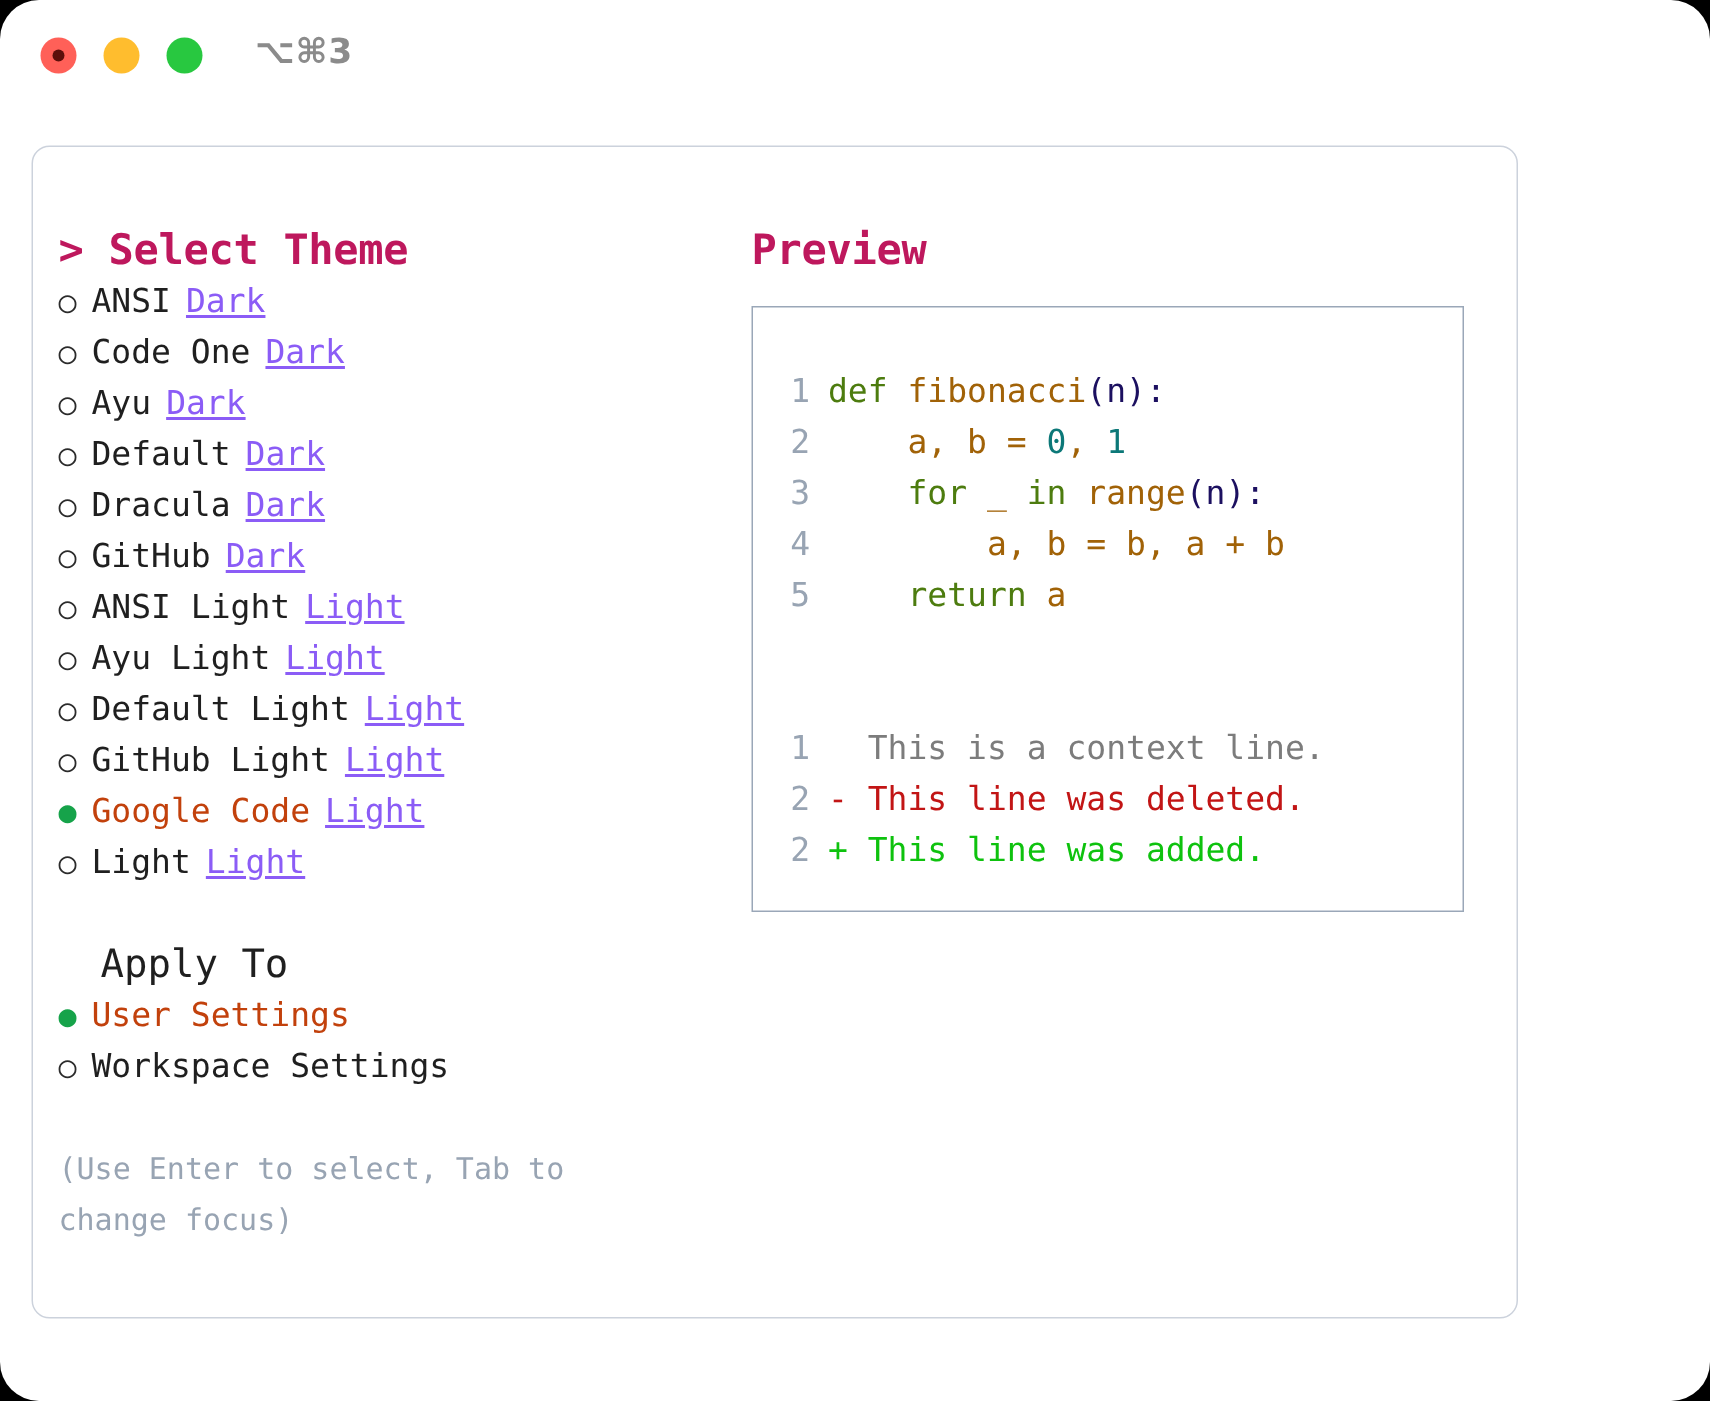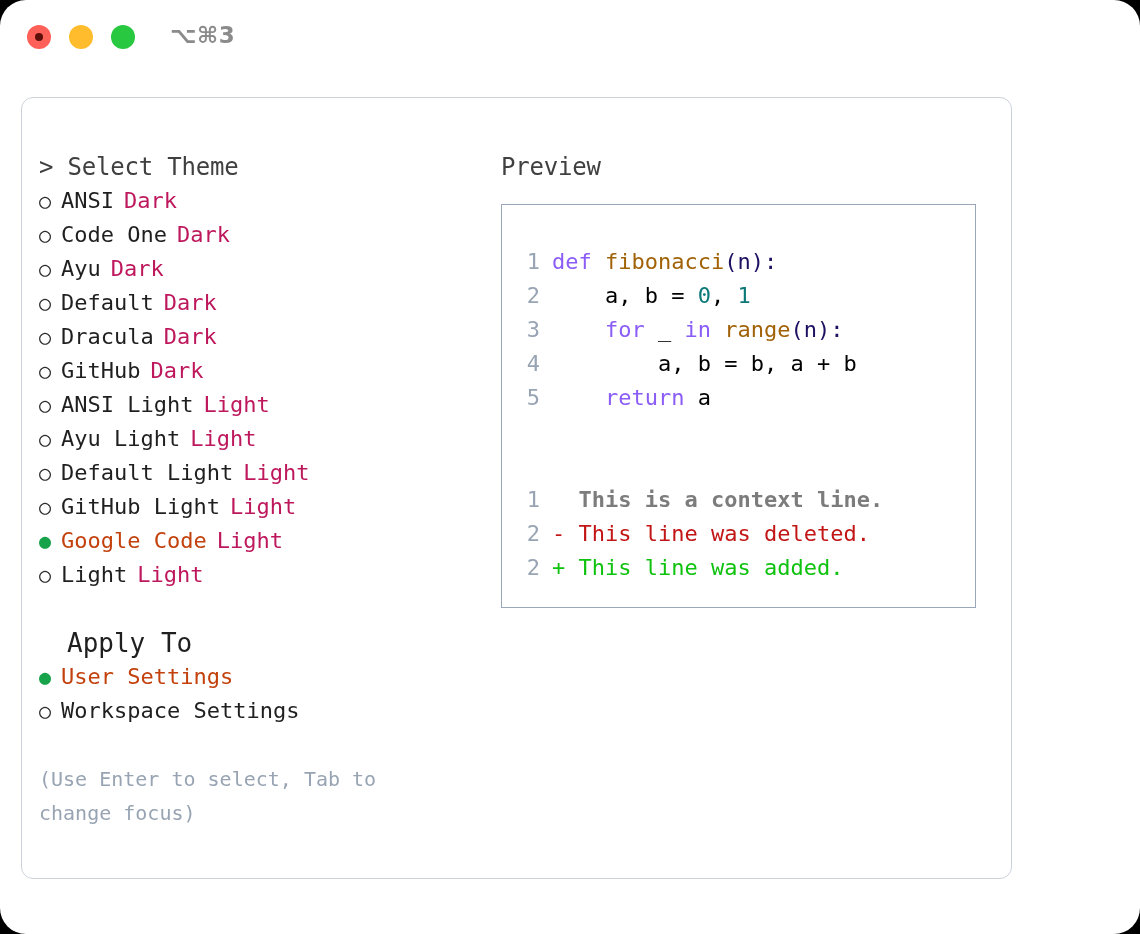--- a/index.html
+++ b/index.html
@@ -92,23 +92,23 @@
 
   
   #left-col {
     position: absolute;
     left: 17px;
     top: 52px;
     width: 440px;
   }
 
   .section-title {
-    font-size: 24px;
-    font-weight: 400;
-    color: #404040;
+    font-size: 28px;
+    font-weight: 700;
+    color: #be185d;
     letter-spacing: -0.2px;
     white-space: pre;
     line-height: 34px;
     height: 34px;
   }
 
   .opt-list { margin: 0; padding: 0; }
 
   .opt-row {
     display: flex;
@@ -124,22 +124,23 @@
     flex: 0 0 22px;
     font-size: 20px;
     color: #2b2b2b;
   }
   .opt-bullet.selected { color: #16a34a; }
   .opt-label {
     color: #1f1f1f;
   }
   .opt-row.selected .opt-label { color: #c2410c; }
   .opt-tag {
-    color: #be185d;
+    color: #8b5cf6;
     margin-left: 10px;
+    text-decoration: underline;
   }
 
   .group-gap { height: 34px; }
 
   .group-heading {
     height: 34px;
     line-height: 34px;
     font-size: 26px;
     color: #1f1f1f;
     padding-left: 28px;
@@ -182,27 +183,27 @@
     white-space: pre;
   }
   .code-line { display: block; height: 34px; white-space: pre; }
   .ln {
     display: inline-block;
     width: 26px;
     text-align: right;
     color: #98a4b3;
     margin-right: 12px;
   }
-  .kw   { color: #8b5cf6; }
+  .kw   { color: #4d7c0f; }
   .fn   { color: #a16207; }
   .num  { color: #0c7878; }
   .pun  { color: #1c1060; }
-  .plain{ color: #000000; }
+  .plain{ color: #a16207; }
   .blank-line { height: 34px; display: block; }
-  .diff-ctx { color: #7c7c7c; font-weight: bold; }
+  .diff-ctx { color: #7c7c7c; }
   .diff-del { color: #c21515; }
   .diff-add { color: #0ec20e; }
 </style>
 </head>
 <body>
 
 <div id="window">
 
   <div id="titlebar">
     <div class="traffic-lights">

